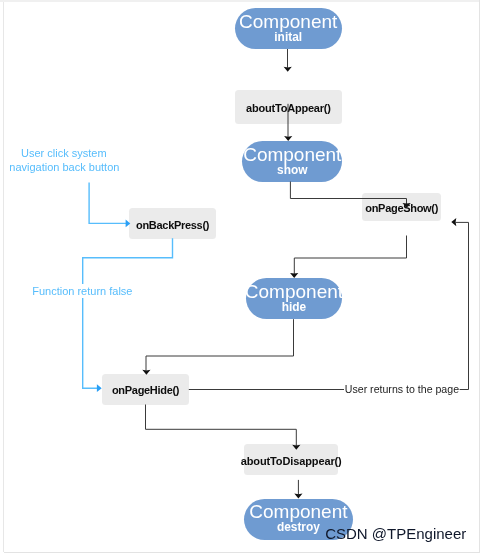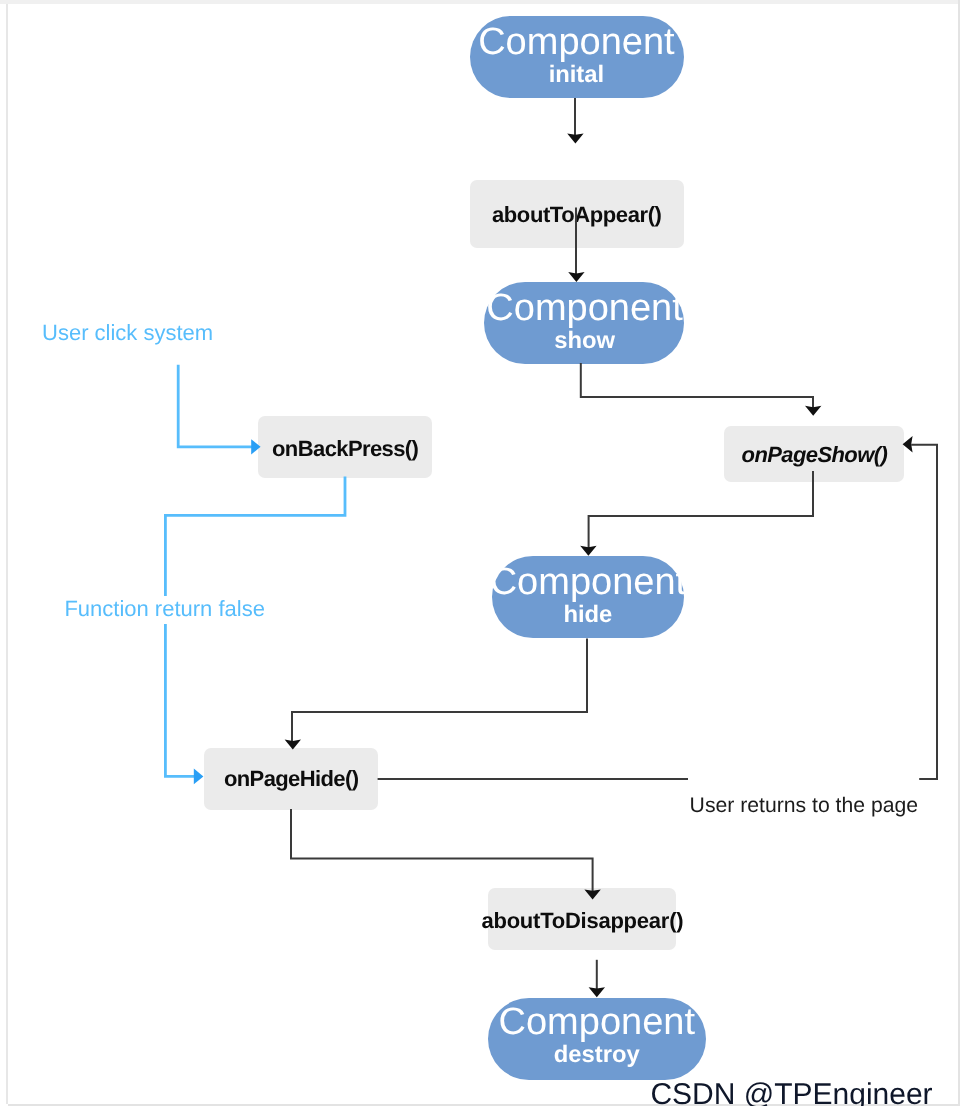--- a/index.html
+++ b/index.html
@@ -19,21 +19,21 @@
   .node{position:absolute;box-sizing:border-box;display:flex;flex-direction:column;
         align-items:center;justify-content:center;}
   .capsule{background:#6f9bd1;color:#ffffff;border-radius:999px;padding-top:0.8px;box-sizing:border-box;}
   .capsule .l1{font-size:19px;font-weight:400;display:block;line-height:16px;}
   .capsule .l2{font-size:11.9px;font-weight:700;display:block;line-height:14.6px;}
   .rect{background:#ebebeb;color:#0d0d0d;border-radius:3.5px;padding-top:2.4px;box-sizing:border-box;line-height:12px;
         font-weight:700;font-size:11px;letter-spacing:-0.3px;}
   .anno{position:absolute;color:#57bdfc;font-size:11px;line-height:13.4px;white-space:nowrap;}
   svg.edges{position:absolute;left:0;top:0;width:480px;height:553px;pointer-events:none;z-index:5;}
   .node{z-index:2;}
-  .anno,.wm{z-index:6;margin-top:14px;}
+  .anno,.wm{z-index:6;}
   .wm{position:absolute;color:#0f172a;font-size:15px;line-height:15px;white-space:nowrap;}
 </style>
 </head>
 <body>
 
 <div id="canvas"></div>
 <div class="frame frame-top"></div>
 <div class="frame frame-left"></div>
 <div class="frame frame-right"></div>
 <div class="frame frame-bottom"></div>
@@ -81,21 +81,21 @@
 
 <div class="node capsule" style="left:242.4px;top:141.0px;width:99.8px;height:40.8px;">
   <span class="l1">Component</span>
   <span class="l2">show</span>
 </div>
 
 <div class="node rect" style="left:129.2px;top:207.6px;width:86.8px;height:31.5px;">
   <span>onBackPress()</span>
 </div>
 
-<div class="node rect" style="left:362.2px;top:213px;width:90px;height:28.3px;font-style:italic;">
+<div class="node rect" style="left:362.2px;top:193px;width:79px;height:28.3px;">
   <span>onPageShow()</span>
 </div>
 
 <div class="node capsule" style="left:245.7px;top:278.4px;width:96.5px;height:40.8px;">
   <span class="l1">Component</span>
   <span class="l2">hide</span>
 </div>
 
 <div class="node rect" style="left:102px;top:374px;width:87.2px;height:30.5px;">
   <span>onPageHide()</span>
@@ -105,20 +105,21 @@
   <span>aboutToDisappear()</span>
 </div>
 
 <div class="node capsule" style="left:243.9px;top:498.6px;width:109px;height:41.2px;">
   <span class="l1">Component</span>
   <span class="l2">destroy</span>
 </div>
 
 <div class="anno" style="left:9.3px;top:147.3px;text-align:center;width:109px;line-height:13.25px;">
   <div>User click system</div>
+  <div>navigation back button</div>
 </div>
 
 <div class="anno" style="left:32.2px;top:284.3px;background:#ffffff;padding:0.6px 2px 0 0;line-height:12.7px;">
   <span>Function return false</span>
 </div>
 
 <div class="anno" style="left:344.8px;top:383.6px;color:#1c1c1c;font-size:10.6px;line-height:11px;">
   <span>User returns to the page</span>
 </div>
 

